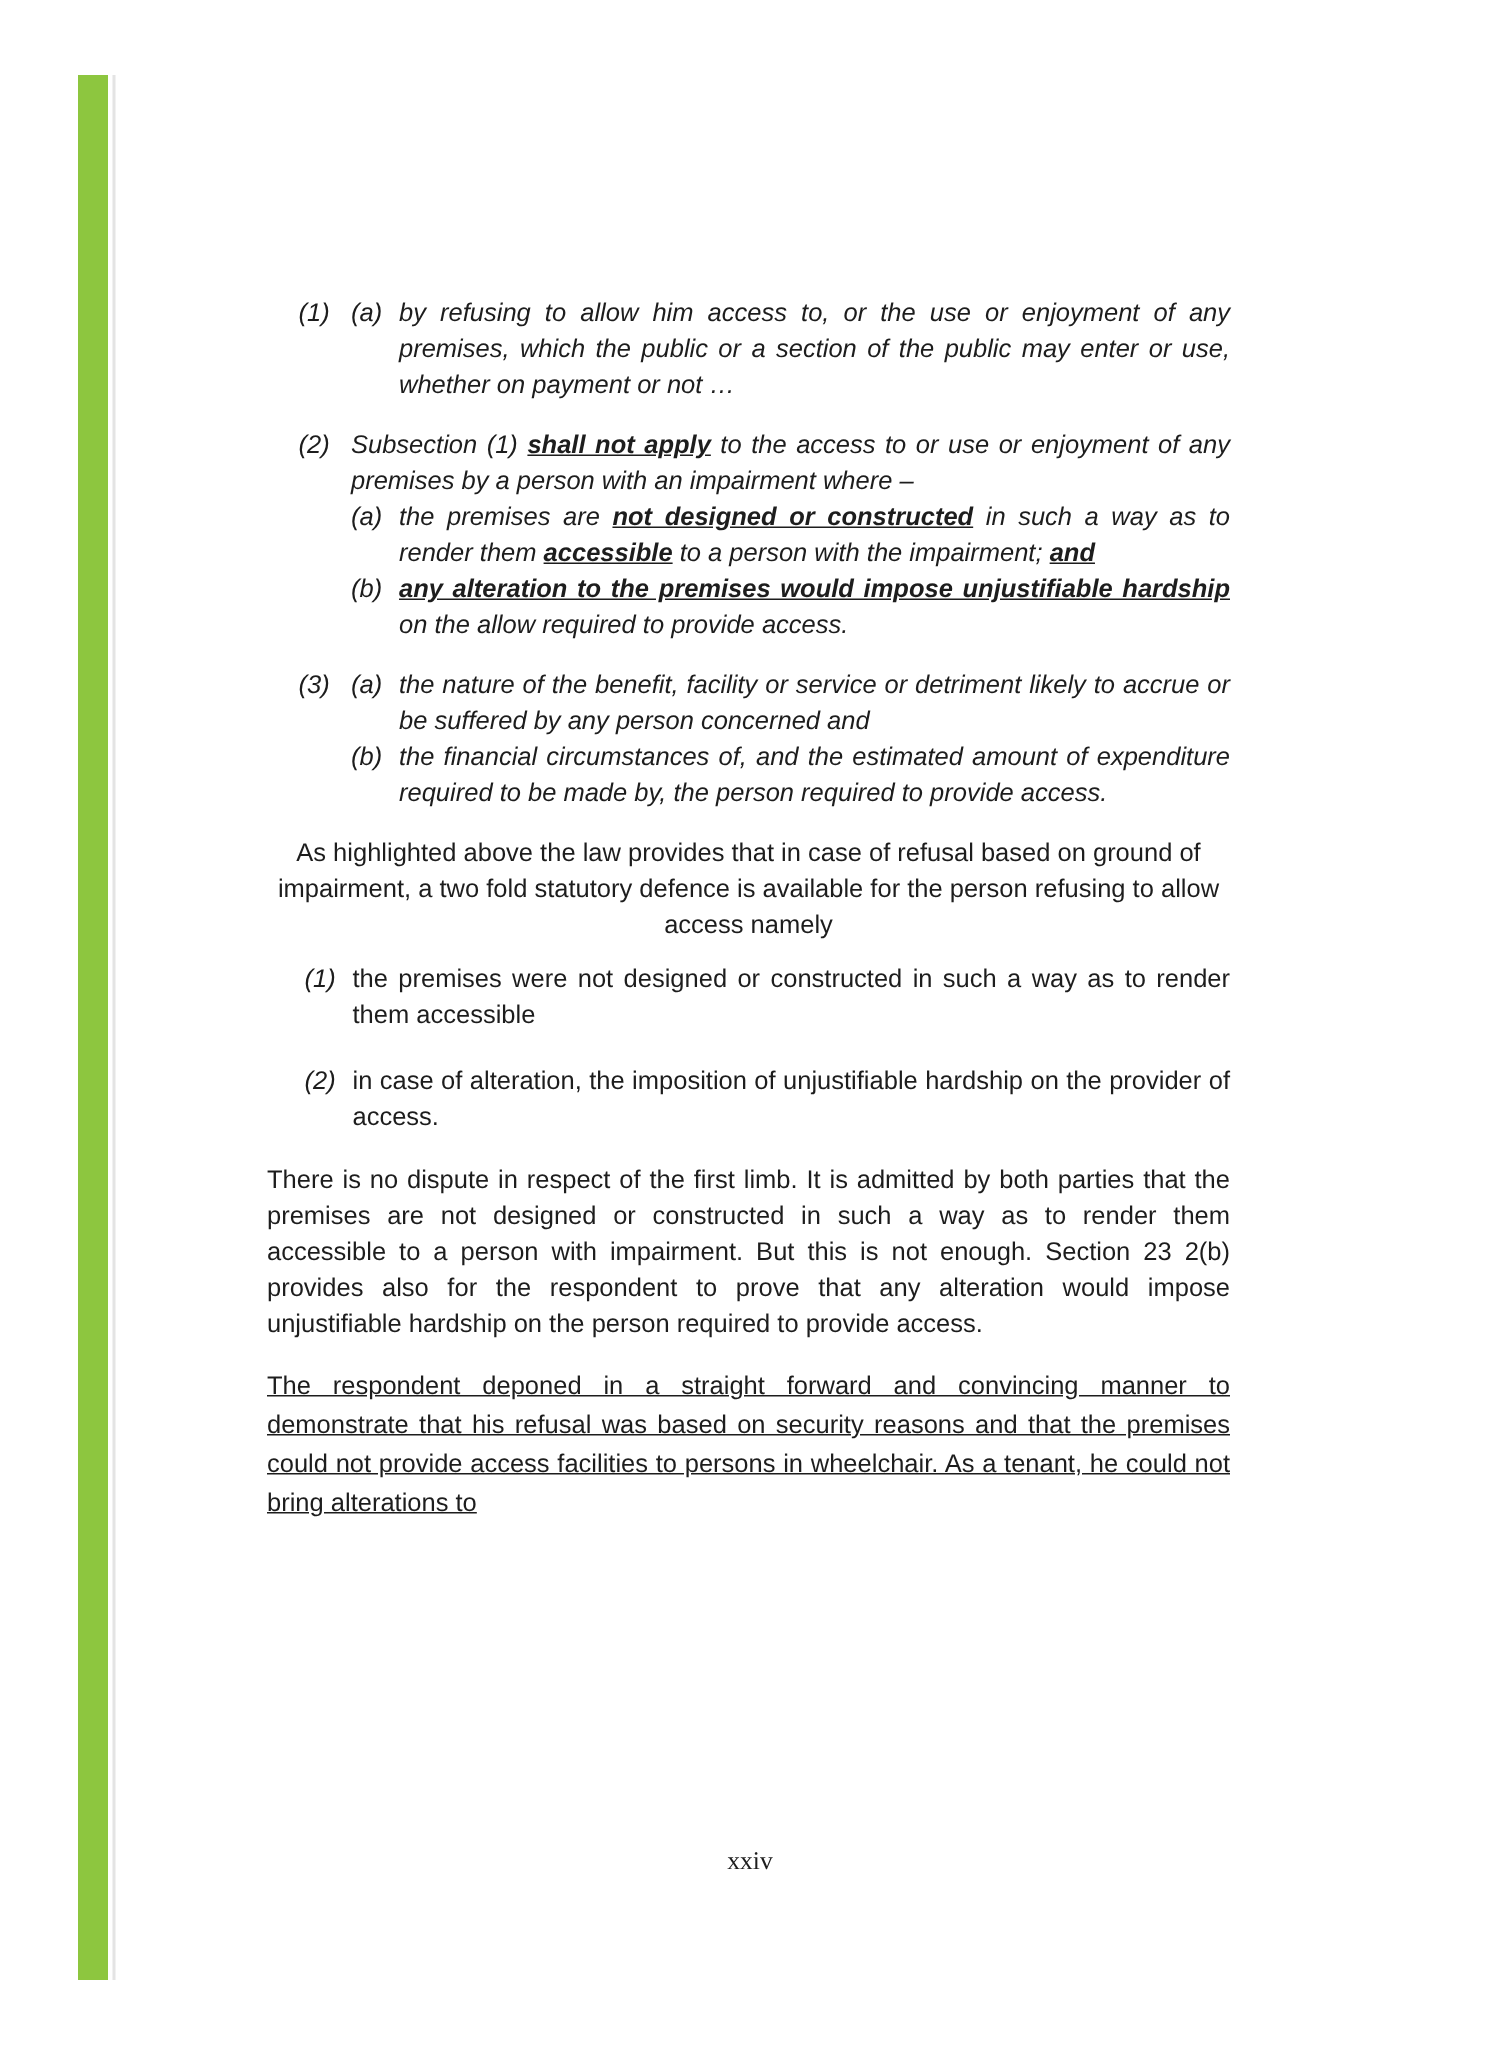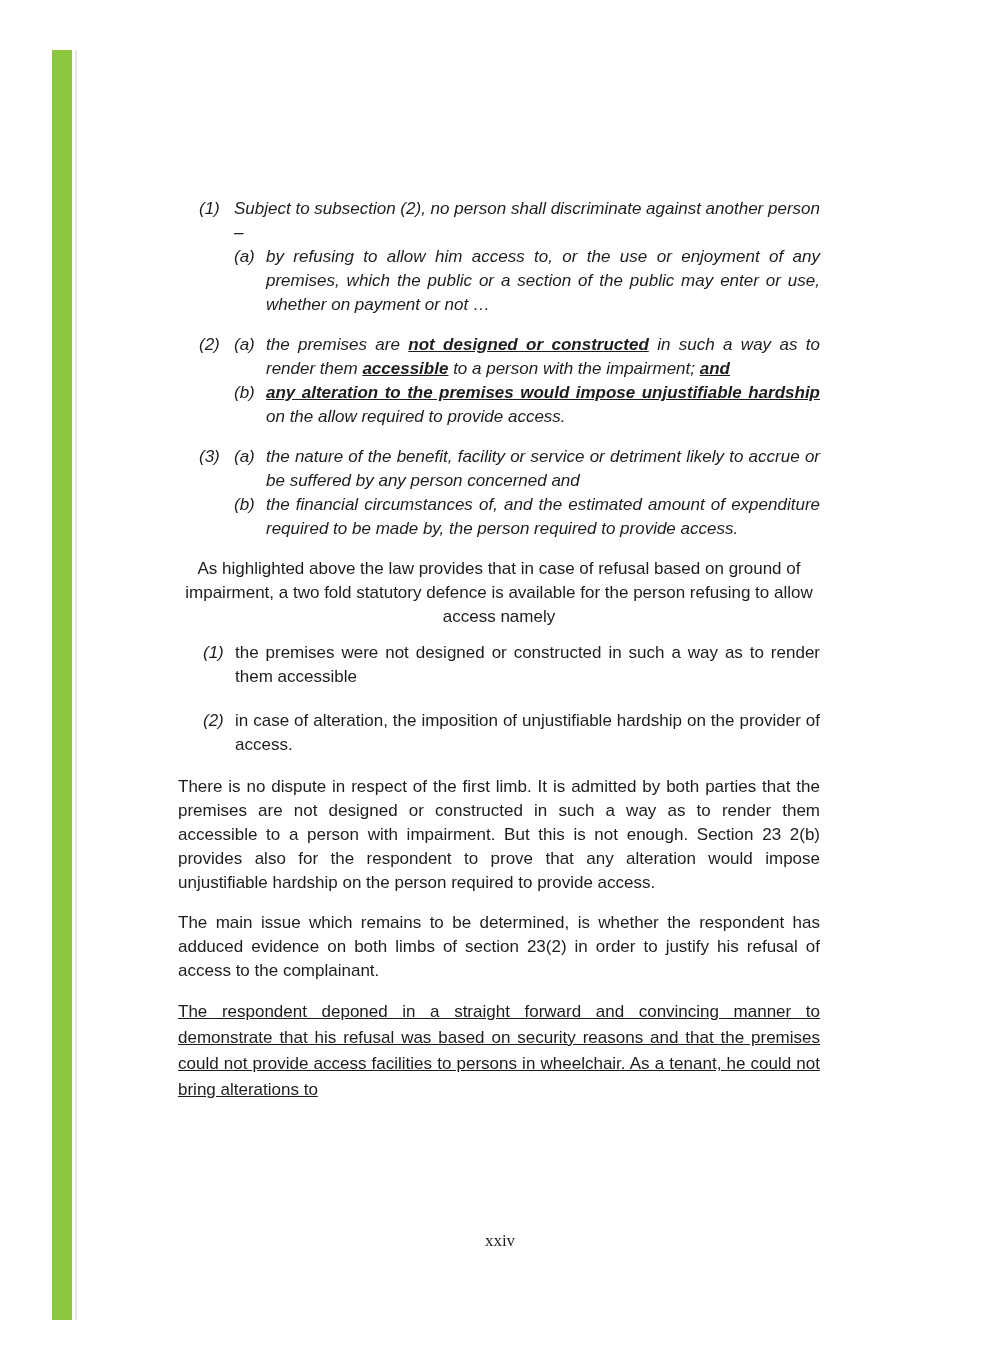--- a/index.html
+++ b/index.html
@@ -57,31 +57,31 @@
 <div class="page">
 
   <div class="accent-bar"></div>
   <div class="accent-line"></div>
 
   <main class="content">
 
     <section class="q">
       <div class="qnum">(1)</div>
       <div class="qbody">
-        <p class="qmain">Subject to subsection (2), no person shall discriminate against another person –</p>
         <div class="qsub">
           <div class="qlet">(a)</div>
           <p class="qsubtext">by refusing to allow him access to, or the use or enjoyment of any premises, which the public or a section of the public may enter or use, whether on payment or not …</p>
         </div>
       </div>
     </section>
 
     <section class="q gap-lg">
       <div class="qnum">(2)</div>
       <div class="qbody">
+        <p class="qmain"><span>Subsection (1) </span><span class="bu">shall not apply</span><span> to the access to or use or enjoyment of any premises by a person with an impairment where –</span></p>
         <div class="qsub">
           <div class="qlet">(a)</div>
           <p class="qsubtext"><span>the premises are </span><span class="bu">not designed or constructed</span><span> in such a way as to render them </span><span class="bu">accessible</span><span> to a person with the impairment; </span><span class="bu">and</span></p>
         </div>
         <div class="qsub">
           <div class="qlet">(b)</div>
           <p class="qsubtext"><span class="bu">any alteration to the premises would impose unjustifiable hardship</span><span> on the allow required to provide access.</span></p>
         </div>
       </div>
     </section>
@@ -107,21 +107,20 @@
       <p class="dtext">the premises were not designed or constructed in such a way as to render them accessible</p>
     </div>
 
     <div class="dlist last">
       <div class="dnum">(2)</div>
       <p class="dtext">in case of alteration, the imposition of unjustifiable hardship on the provider of access.</p>
     </div>
 
     <p class="para">There is no dispute in respect of the first limb.  It is admitted by both parties that the premises are not designed or constructed in such a way as to render them accessible to a person with impairment.  But this is not enough.  Section 23 2(b) provides also for the respondent to prove that any alteration would impose unjustifiable hardship on the person required to provide access.</p>
 
-    <p class="para">The main issue which remains to be determined, is whether the respondent has adduced evidence on both limbs of section 23(2) in order to justify his refusal of access to the complainant.</p>
 
     <p class="para para-loose">The respondent deponed in a straight forward and convincing manner to demonstrate that his refusal was based on security reasons and that the premises could not provide access facilities to persons in wheelchair.  As a tenant, he could not bring alterations to</p>
 
   </main>
 
   <div class="pageno">xxiv</div>
 
 </div>
 
 </body></html>

